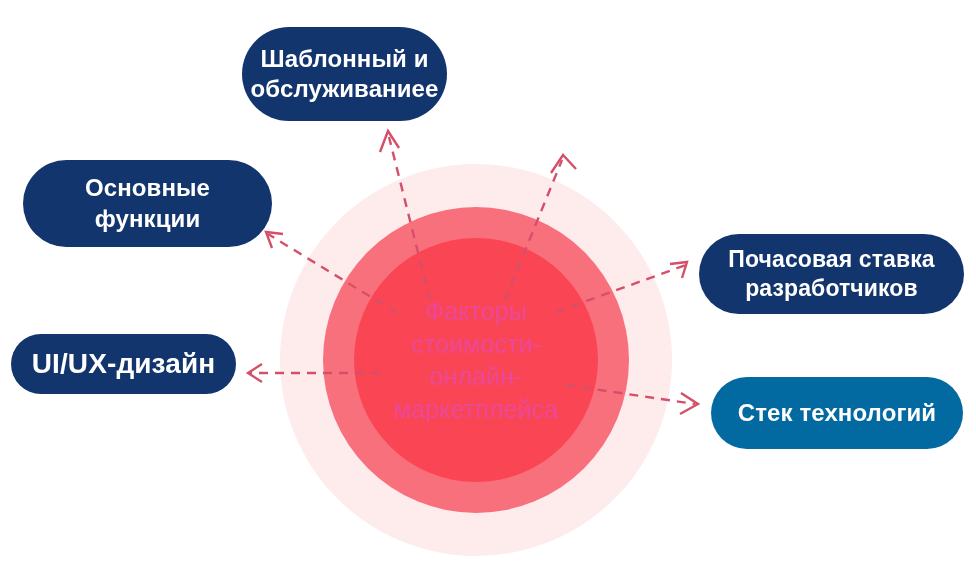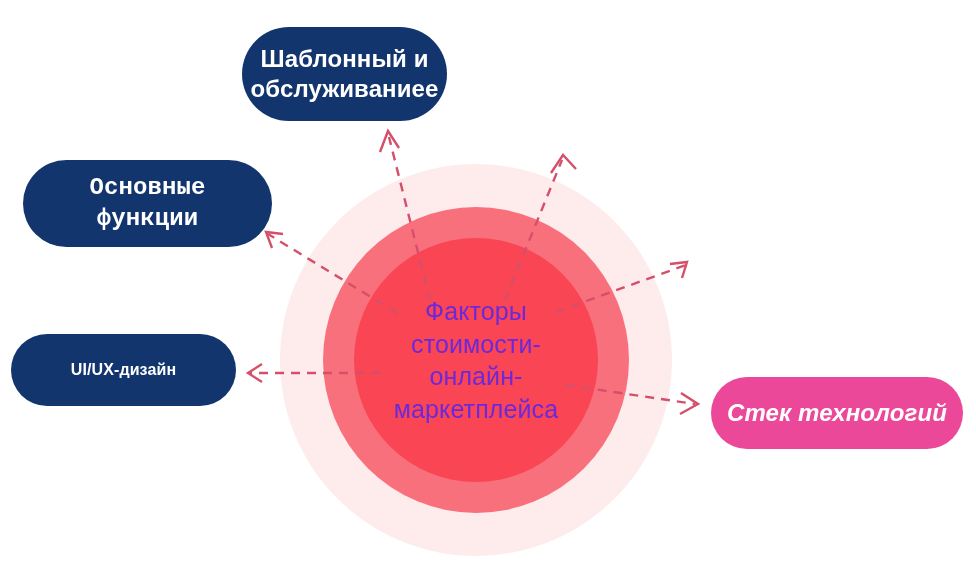--- a/index.html
+++ b/index.html
@@ -39,21 +39,21 @@
     background: #fa4654;
   }
   #hub-label {
     position: absolute;
     left: 354px; top: 238px;
     width: 244px; height: 244px;
     display: flex;
     align-items: center;
     justify-content: center;
     text-align: center;
-    color: #6d28d9;
+    color: #ec4899;
     font-size: 25px;
     font-weight: 400;
     line-height: 1.30;
     letter-spacing: 0.1px;
     white-space: pre-line;
     padding: 0 6px;
     box-sizing: border-box;
   }
 
   
@@ -75,27 +75,27 @@
     background: #12356e;
     border-radius: 999px;
     font-size: 23px;
     font-weight: 700;
     line-height: 1.26;
     letter-spacing: 0.1px;
     white-space: pre-line;
     box-sizing: border-box;
     padding: 4px 14px;
   }
-  .node.accent { background: #ec4899; font-style: italic; }
+  .node.accent { background: #0369a1; }
 
   #node-support   { left: 242px; top: 27px;  width: 205px; height: 94px;  font-size: 24px; }
   #node-template  { left: 563px; top: 70px;  width: 320px; height: 86px;  font-size: 24px; }
-  #node-core      { left: 23px;  top: 160px; width: 249px; height: 87px;  font-size: 24px; font-family: Liberation Mono, monospace; }
+  #node-core      { left: 23px;  top: 160px; width: 249px; height: 87px;  font-size: 24px; }
   #node-rate      { left: 699px; top: 234px; width: 265px; height: 80px;  font-size: 23px; }
-  #node-uiux      { left: 11px;  top: 334px; width: 225px; height: 72px;  font-size: 16px; }
+  #node-uiux      { left: 11px;  top: 334px; width: 225px; height: 60px;  font-size: 28px; }
   #node-stack     { left: 711px; top: 377px; width: 252px; height: 72px;  font-size: 24px; }
 </style>
 </head>
 <body>
 
 <div id="canvas">
 
   <div class="hub-ring" id="hub-outer"></div>
   <div class="hub-ring" id="hub-mid"></div>
   <div class="hub-ring" id="hub-inner"></div>
@@ -120,16 +120,18 @@
       <polyline points="670,264 687,262 682,278"></polyline>
       <polyline points="262,364 248,373 262,382"></polyline>
       <polyline points="681,393 698,404 680,414"></polyline>
     </g>
   </svg>
 
   <div class="node" id="node-support">Шаблонный и
 обслуживаниее</div>
   <div class="node" id="node-core">Основные
 функции</div>
+  <div class="node" id="node-rate">Почасовая ставка
+разработчиков</div>
   <div class="node" id="node-uiux">UI/UX-дизайн</div>
   <div class="node accent" id="node-stack">Стек технологий</div>
 
 </div>
 
 </body></html>

